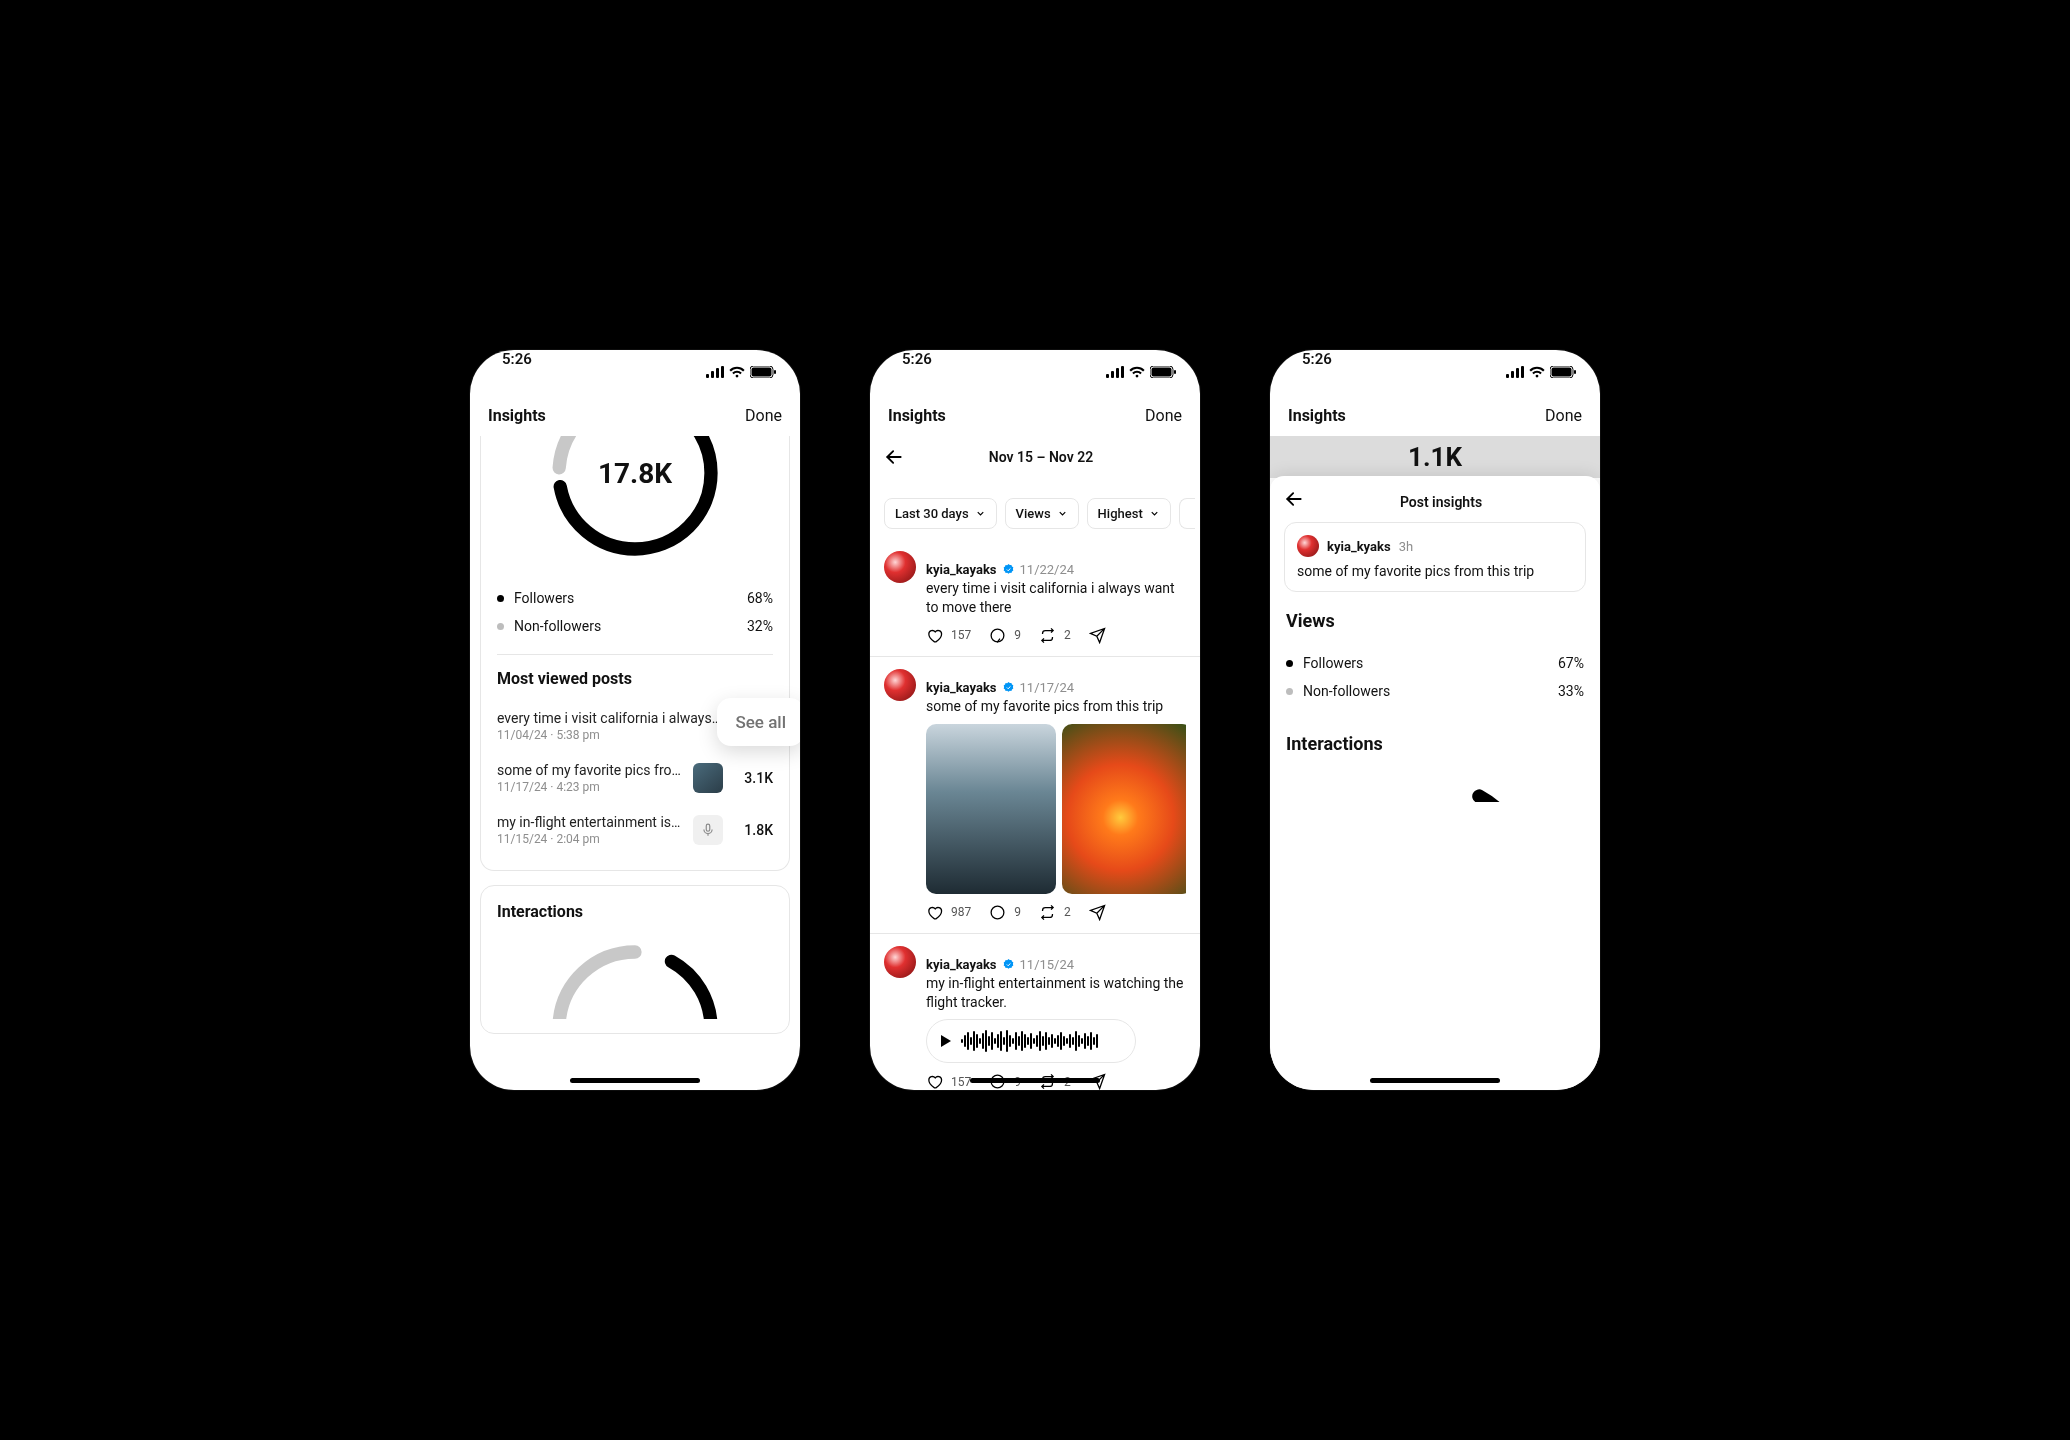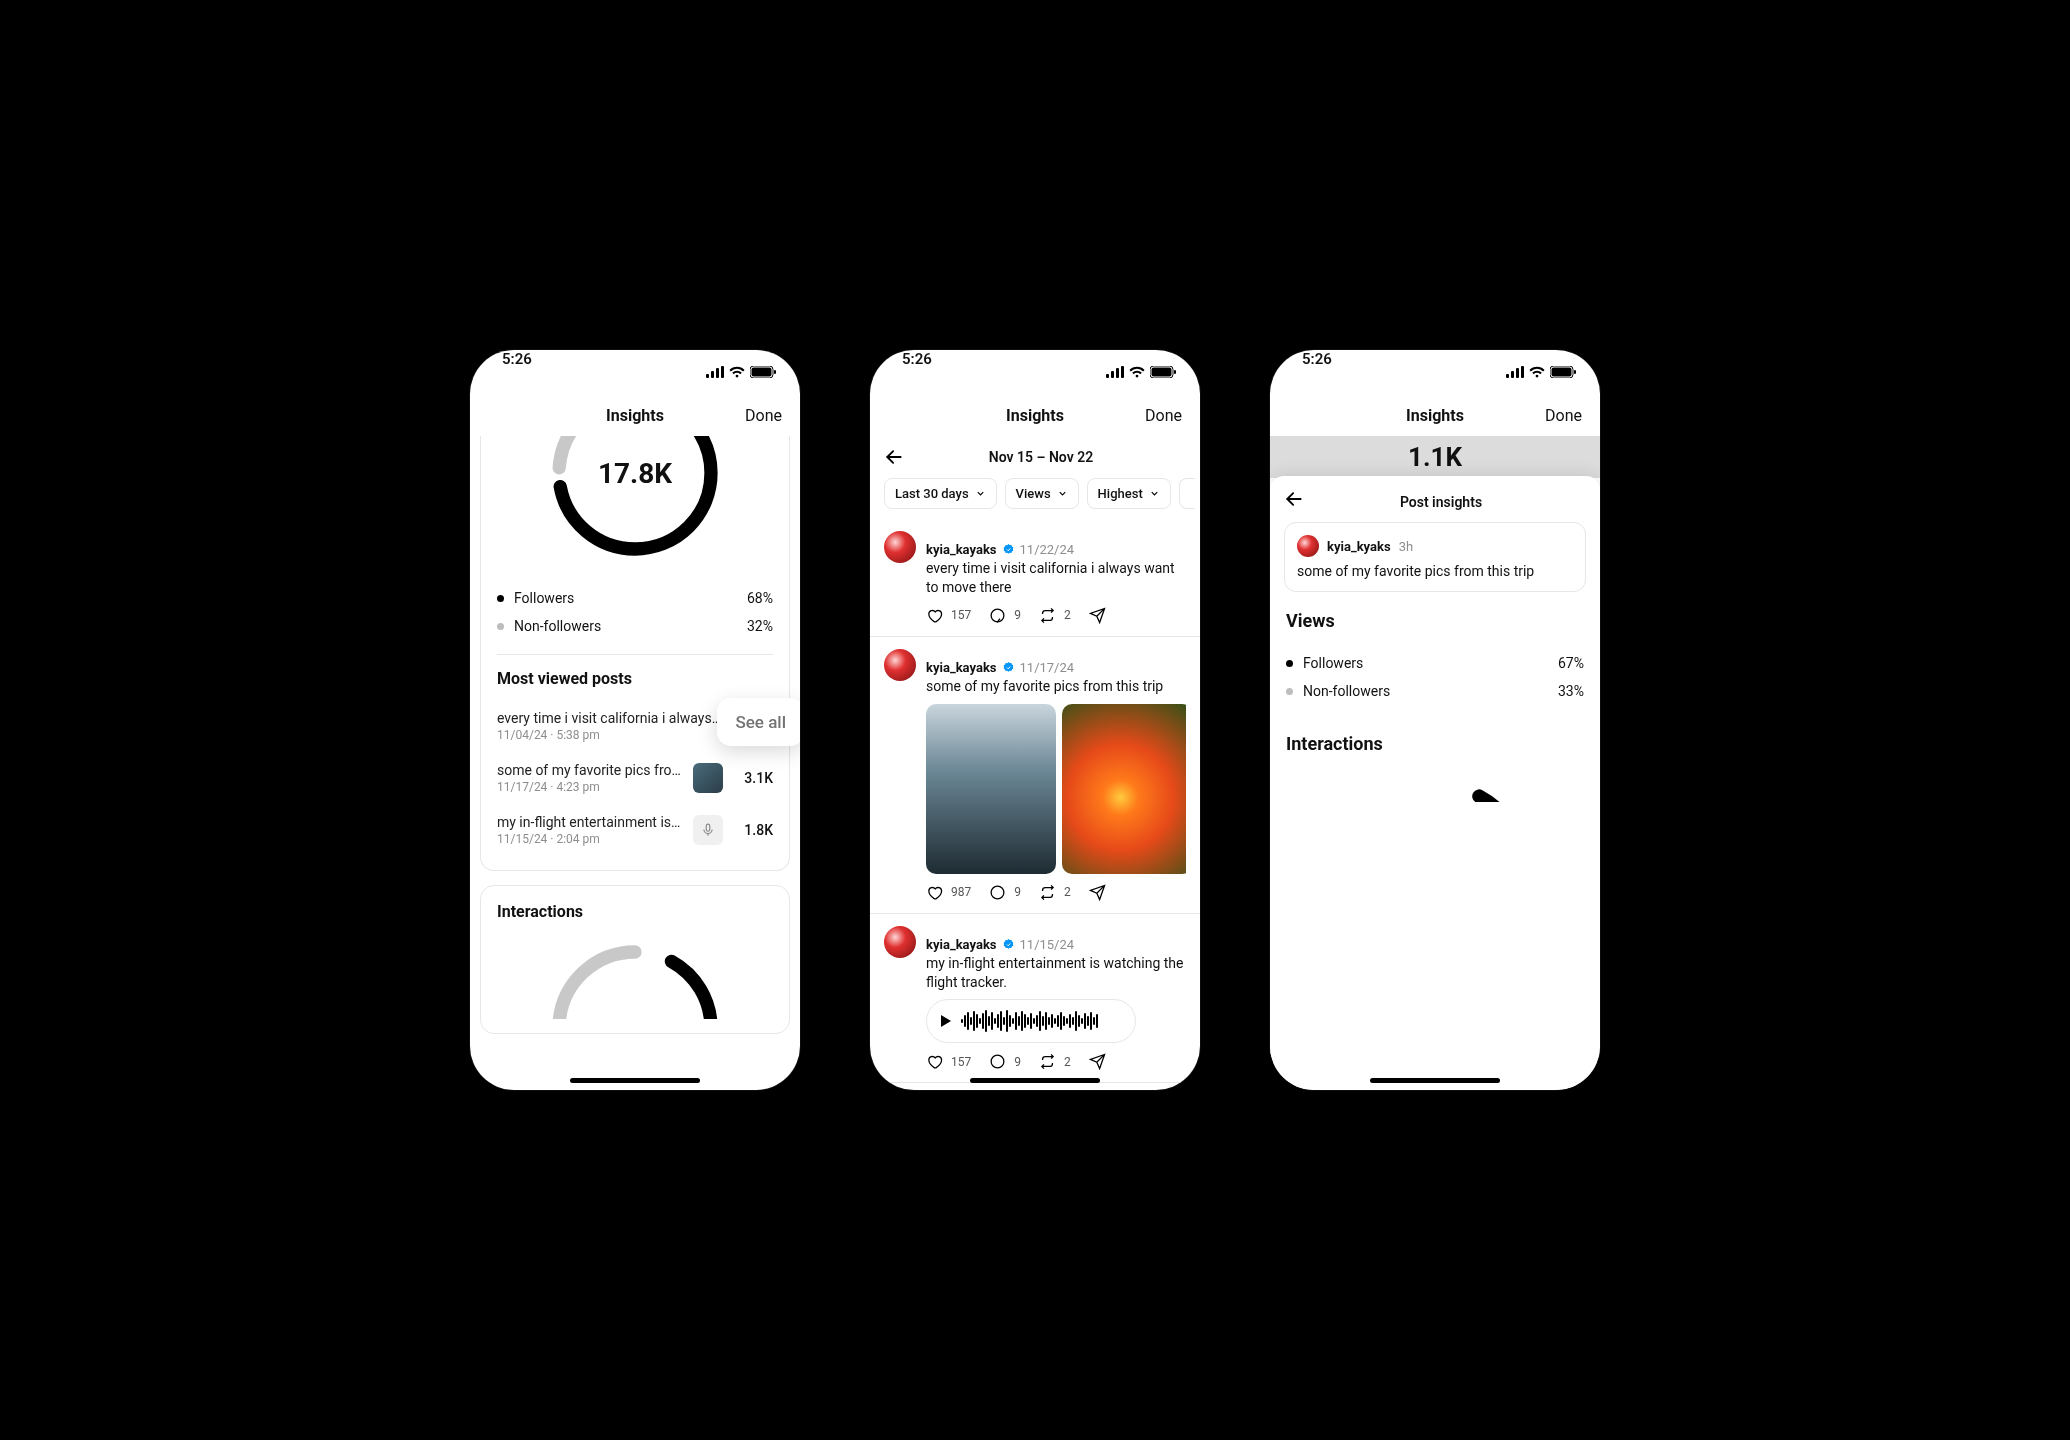--- a/index.html
+++ b/index.html
@@ -52,21 +52,20 @@
     font-weight:600;
     font-size:15px;
     flex-shrink:0;
   }
   .sb-icons{display:flex;align-items:center;gap:5px;}
   
   .navbar{
     height:42px;
     display:flex;
     align-items:center;
-    justify-content:center;
     position:relative;
     padding:0 18px;
     flex-shrink:0;
   }
   .nav-title{font-weight:700;font-size:16px;}
   .nav-right{position:absolute;right:18px;font-size:16px;font-weight:400;}
   .scroll{flex:1;overflow:hidden;position:relative;}
   .card{
     margin:0 10px 14px;
     border:1px solid var(--hair);
@@ -115,21 +114,21 @@
   }
   
   .subnav{
     display:flex;align-items:center;padding:10px 14px;gap:12px;flex-shrink:0;
   }
   .back-btn{width:22px;height:22px;display:flex;align-items:center;}
   .subnav-title{flex:1;text-align:center;font-weight:600;font-size:14px;margin-left:-22px;}
   .chips{display:flex;gap:8px;padding:0 14px 10px;flex-shrink:0;overflow:hidden;}
   .chip{
     border:1px solid var(--hair);border-radius:8px;padding:7px 10px;
-    display:flex;align-items:center;gap:6px;font-size:13px;font-weight:500;white-space:nowrap;
+    display:flex;align-items:center;gap:6px;font-size:13px;font-weight:500;white-space:nowrap;margin-top:20px;
   }
   .post{
     border-top:1px solid var(--hair);
     padding:12px 14px;
     display:flex;gap:10px;
   }
   .post:first-child{border-top:none;}
   .avatar{
     width:32px;height:32px;border-radius:50%;flex-shrink:0;
     background:radial-gradient(circle at 35% 35%, #ffd6d6 0%, #e03030 35%, #7a1010 100%);

